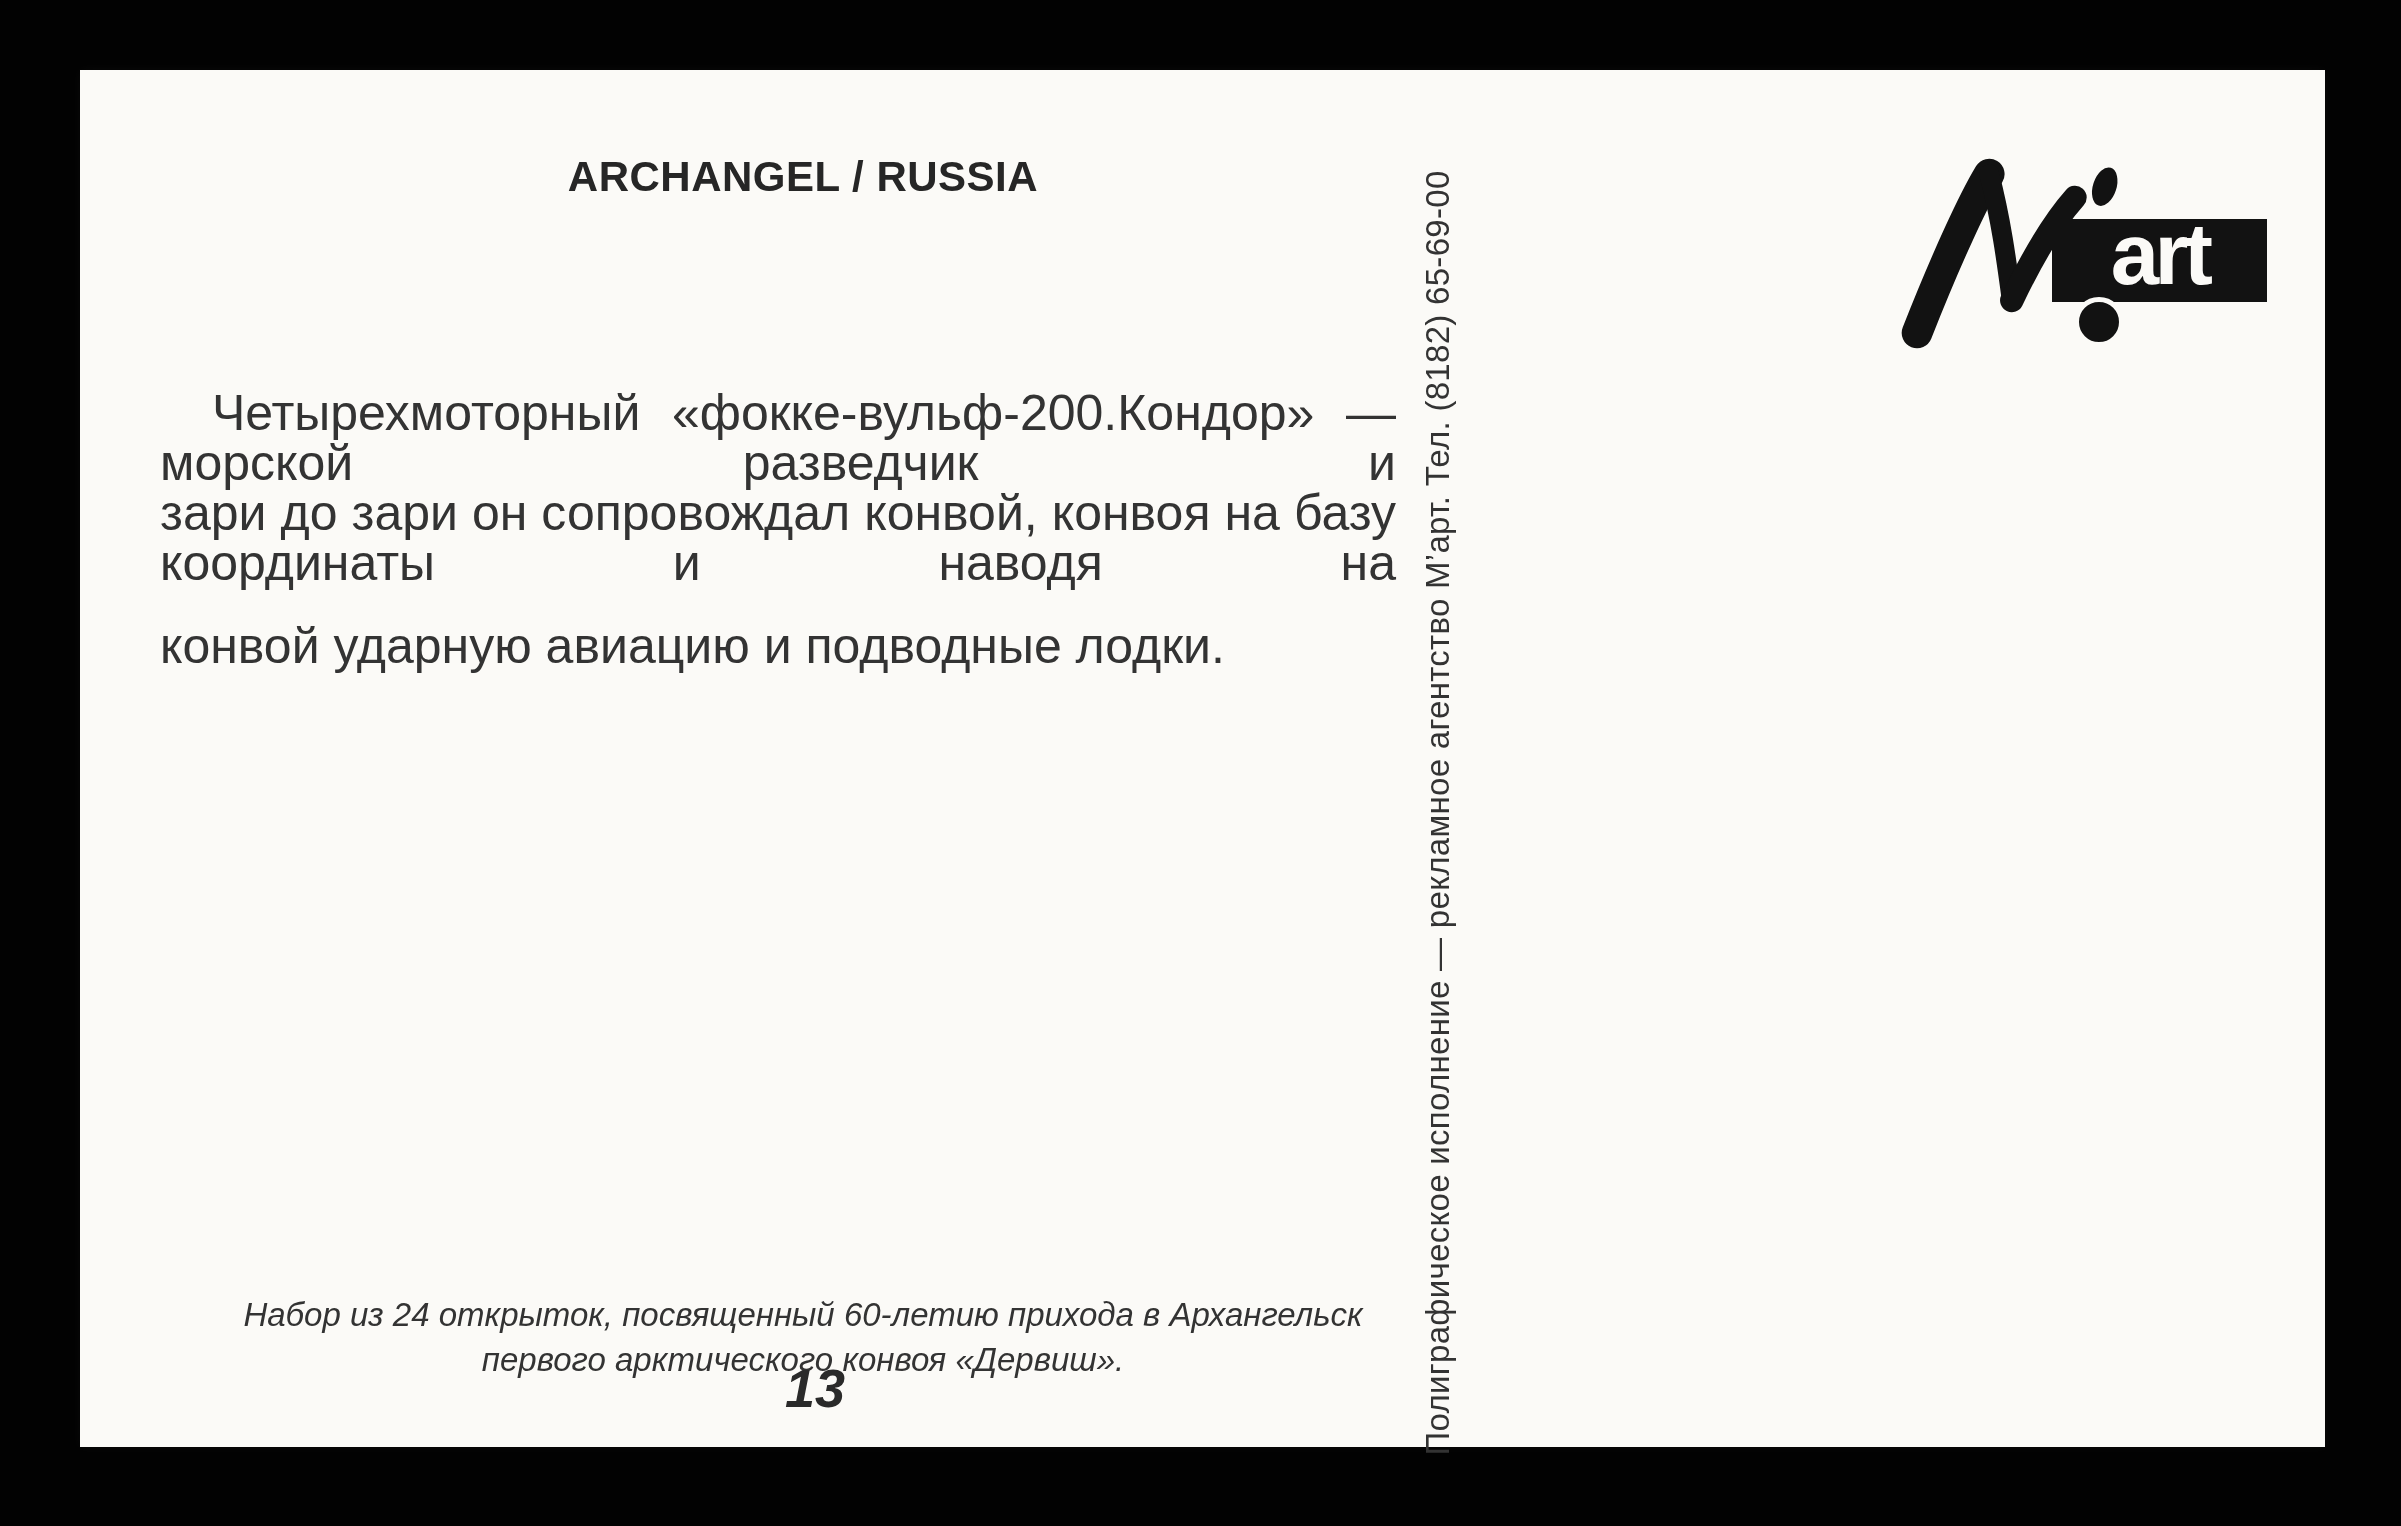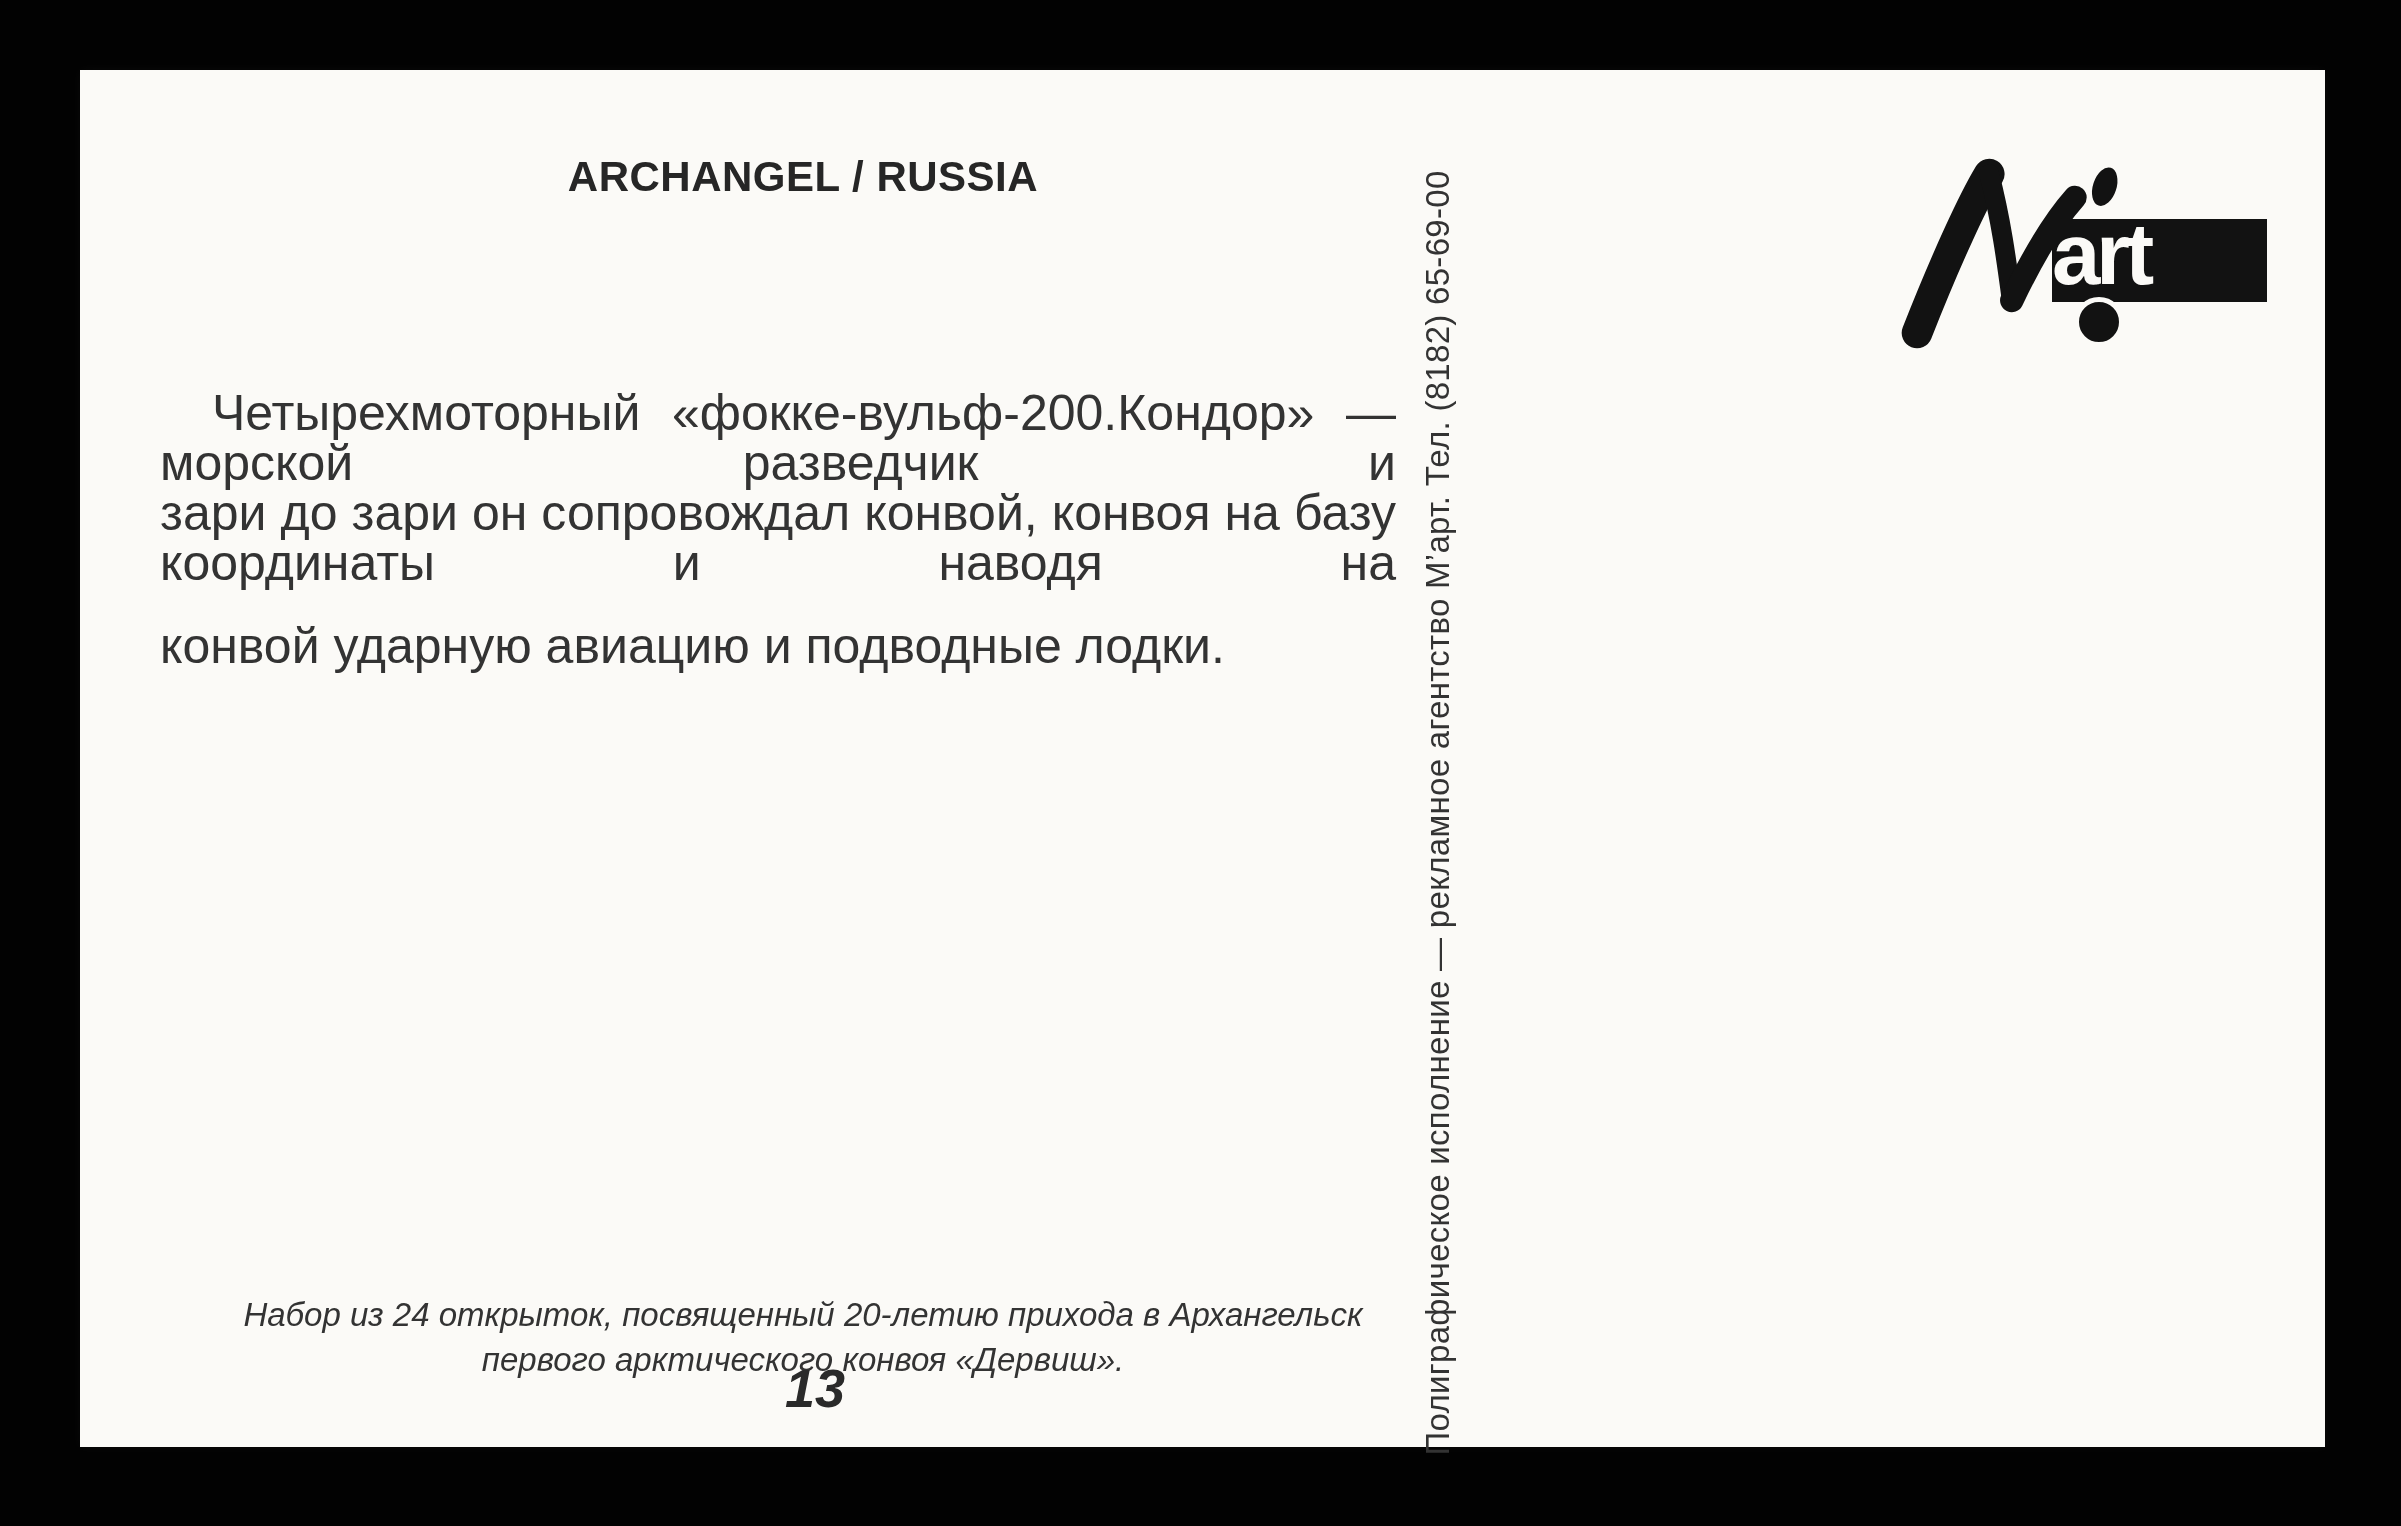--- a/index.html
+++ b/index.html
@@ -93,20 +93,21 @@
   .logo-art {
     position: absolute;
     left: 155px; top: 63px;
     width: 215px; height: 83px;
     background: #121212;
     color: #fbfaf7;
     font-size: 87px;
     font-weight: bold;
     letter-spacing: -4.5px;
     line-height: 70px;
+    text-align: center;
     overflow: hidden;
   }
   .logo-a-tail {
     position: absolute;
     left: 177px; top: 141px;
     width: 40px; height: 40px;
     background: #121212;
     border: 5.4px solid #fbfaf7;
     border-radius: 50%;
   }
@@ -132,21 +133,21 @@
         <path d="M22,196 C55,112 85,48 102,20" fill="none" stroke="#121212" stroke-width="34" stroke-linecap="round"></path>
         <path d="M102,20 C115,70 121,115 127,160" fill="none" stroke="#121212" stroke-width="22" stroke-linecap="round"></path>
         <path d="M127,160 C150,112 172,74 197,46" fill="none" stroke="#121212" stroke-width="26" stroke-linecap="round"></path>
         <ellipse cx="230" cy="34" rx="13" ry="22" transform="rotate(18 230 34)" fill="#121212"></ellipse>
       </svg>
       <div class="logo-art">art</div>
       <div class="logo-a-tail"></div>
     </div>
 
     <div class="footer-note">
-      <div>Набор из 24 открыток, посвященный 20-летию прихода в Архангельск</div>
+      <div>Набор из 24 открыток, посвященный 60-летию прихода в Архангельск</div>
       <div>первого арктического конвоя «Дервиш».</div>
     </div>
 
     <div class="card-number">13</div>
 
   </div>
 </div>
 
 
 </body></html>

